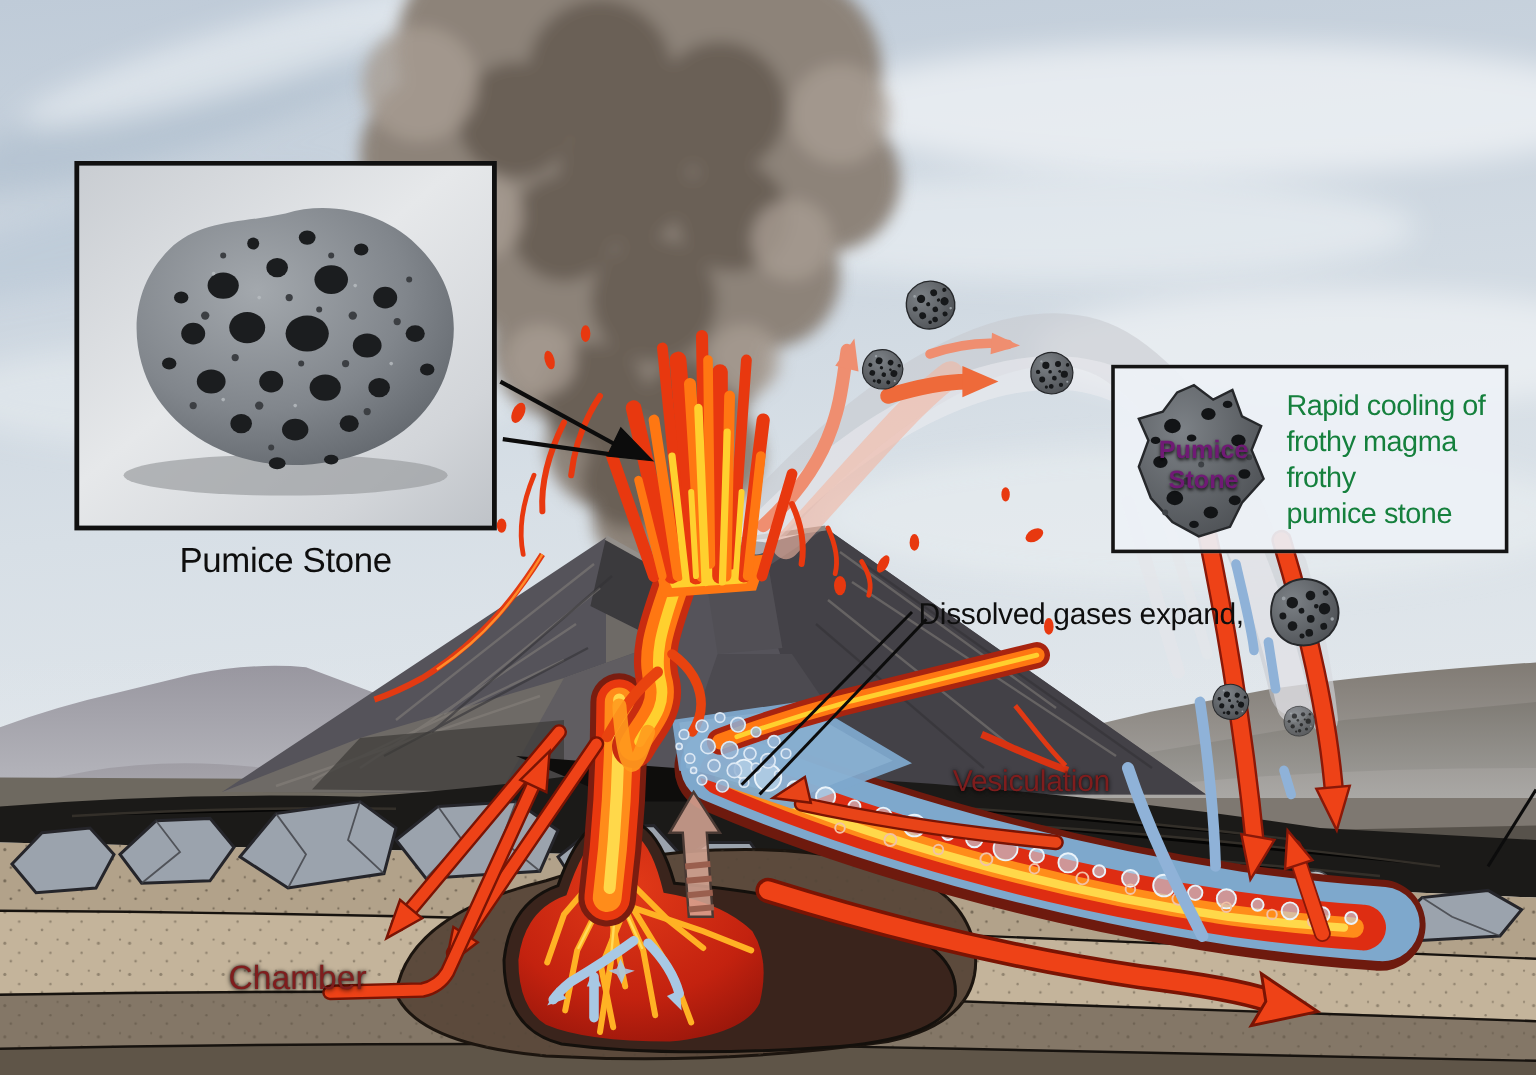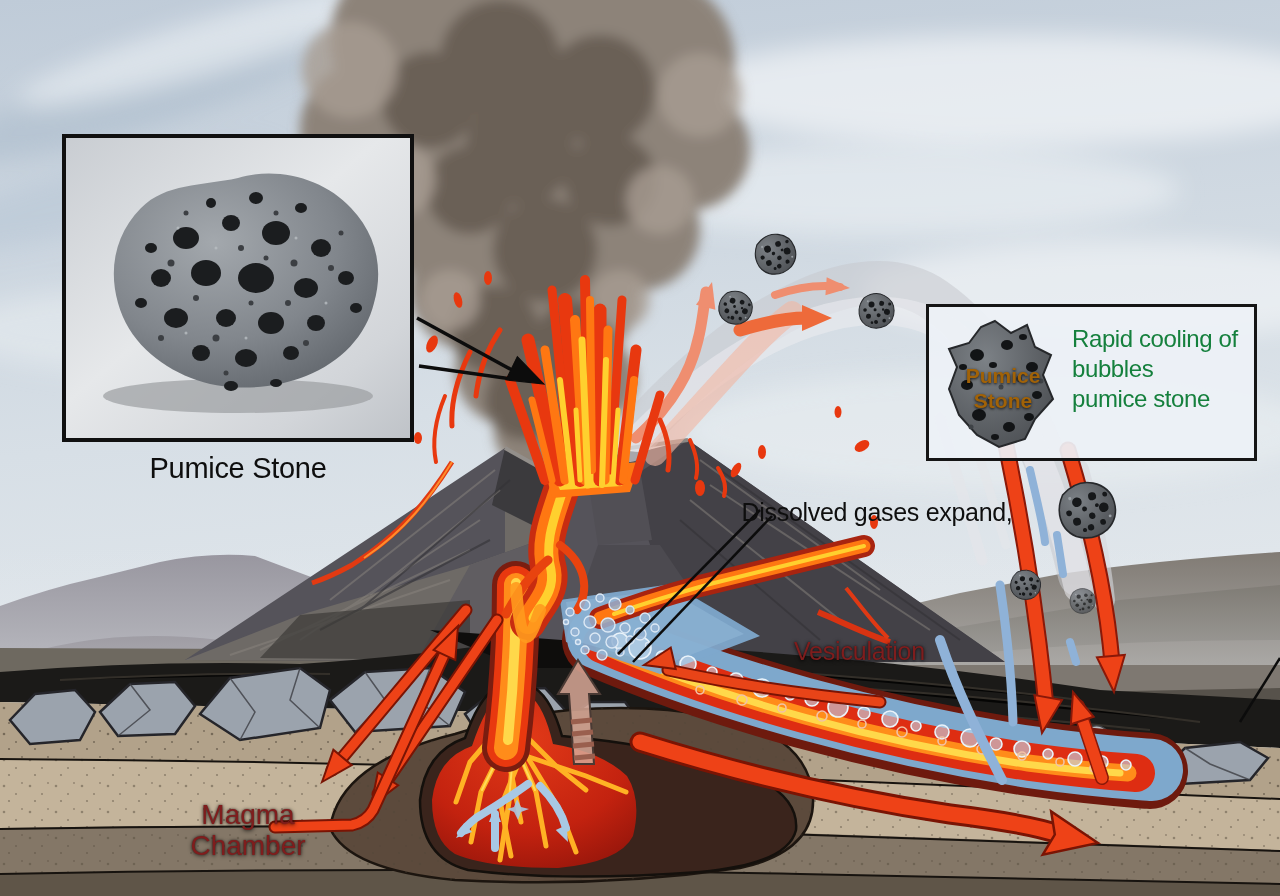--- a/index.html
+++ b/index.html
@@ -11,28 +11,28 @@
   .inset-box{left:62px;top:134px;width:352px;height:308px;border:4px solid #101010;
              background:linear-gradient(140deg,#c9cdd2 0%,#e6e8ea 45%,#d2d5d9 80%,#bfc3c8 100%);
              box-sizing:border-box;}
   .inset-caption{left:62px;top:452px;width:352px;text-align:center;font-size:29px;
                  color:#131313;letter-spacing:-0.3px;}
   
   .info-box{left:926px;top:304px;width:331px;height:157px;border:3px solid #151515;
             background:rgba(237,241,246,0.93);box-sizing:border-box;}
   .info-stone{position:absolute;left:8px;top:8px;width:128px;height:140px;}
   .info-stone-label{position:absolute;left:14px;top:56px;width:120px;text-align:center;
-                    color:#a16207;font-weight:bold;font-size:21px;line-height:25px;
+                    color:#701a75;font-weight:bold;font-size:21px;line-height:25px;
                     text-shadow:0 1px 3px rgba(0,0,0,.85);}
   .info-text{position:absolute;left:143px;top:17px;width:185px;font-size:24px;line-height:30px;
              color:#15803d;letter-spacing:-0.4px;white-space:nowrap;}
   
   .lbl-dark{color:#0e0e0e;}
   .lbl-light{color:#7f1d1d;text-shadow:0 1px 4px rgba(0,0,0,.75),0 0 2px rgba(0,0,0,.5);}
-  .dissolved{left:657px;top:498px;width:440px;text-align:center;font-size:25px;line-height:29px;
+  .dissolved{left:681px;top:498px;width:440px;text-align:center;font-size:25px;line-height:29px;
              letter-spacing:-0.3px;}
   .vesiculation{left:794px;top:637px;font-size:25px;letter-spacing:-0.2px;}
   .magma-left{left:168px;top:799px;width:160px;text-align:center;font-size:28px;line-height:31px;}
   .magma-right{left:568px;top:784px;font-size:28px;white-space:nowrap;}
 </style>
 </head>
 <body>
 
 <div id="canvas">
 
@@ -582,27 +582,27 @@
       <circle cx="34" cy="112" r="2.5"></circle>
           <circle cx="104" cy="66" r="2.5"></circle>
     </g>
   </svg>
   <div class="info-stone-label">
     <div>Pumice</div>
     <div>Stone</div>
   </div>
   <div class="info-text">
     <div>Rapid cooling of</div>
-    <div>bubbles</div>
+    <div>frothy magma</div>
+    <div>frothy</div>
     <div>pumice stone</div>
   </div>
 </div>
 
 <div class="overlay dissolved lbl-dark">
   <div>Dissolved gases expand,</div>
 </div>
 <div class="overlay vesiculation lbl-light">Vesiculation</div>
 <div class="overlay magma-left lbl-light">
-  <div>Magma</div>
   <div>Chamber</div>
 </div>
 
 </div>
 
 </body></html>

